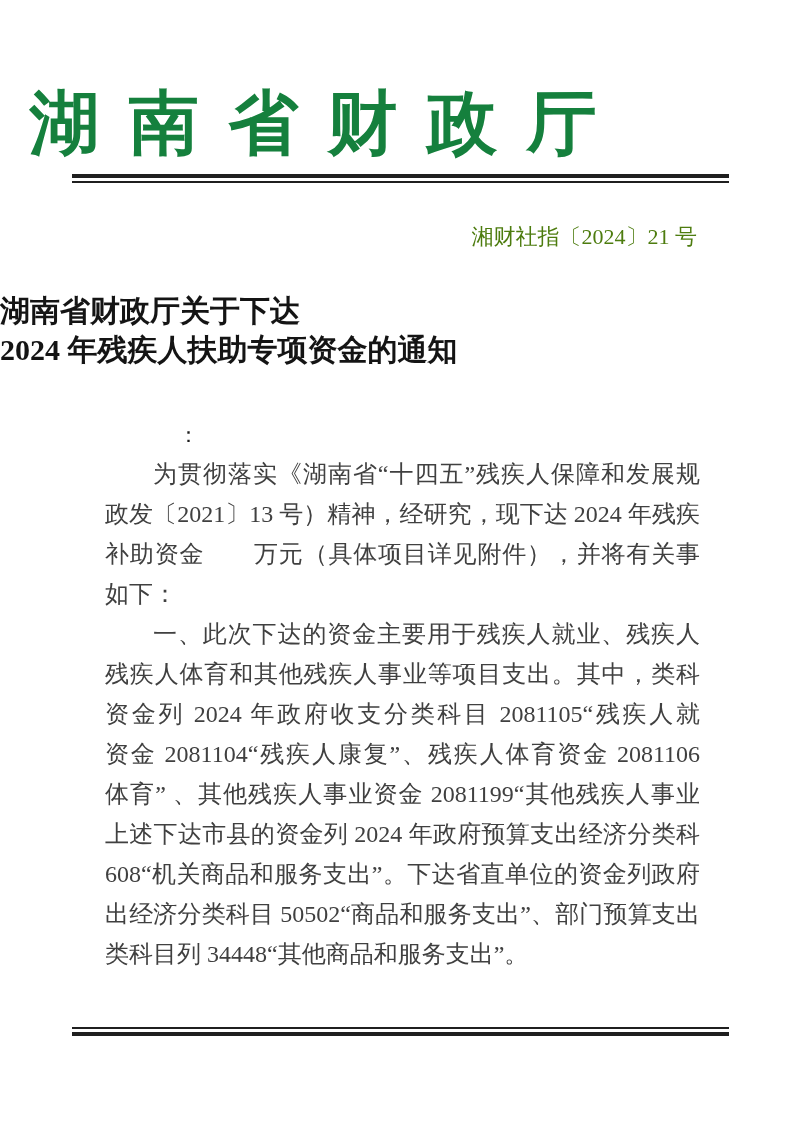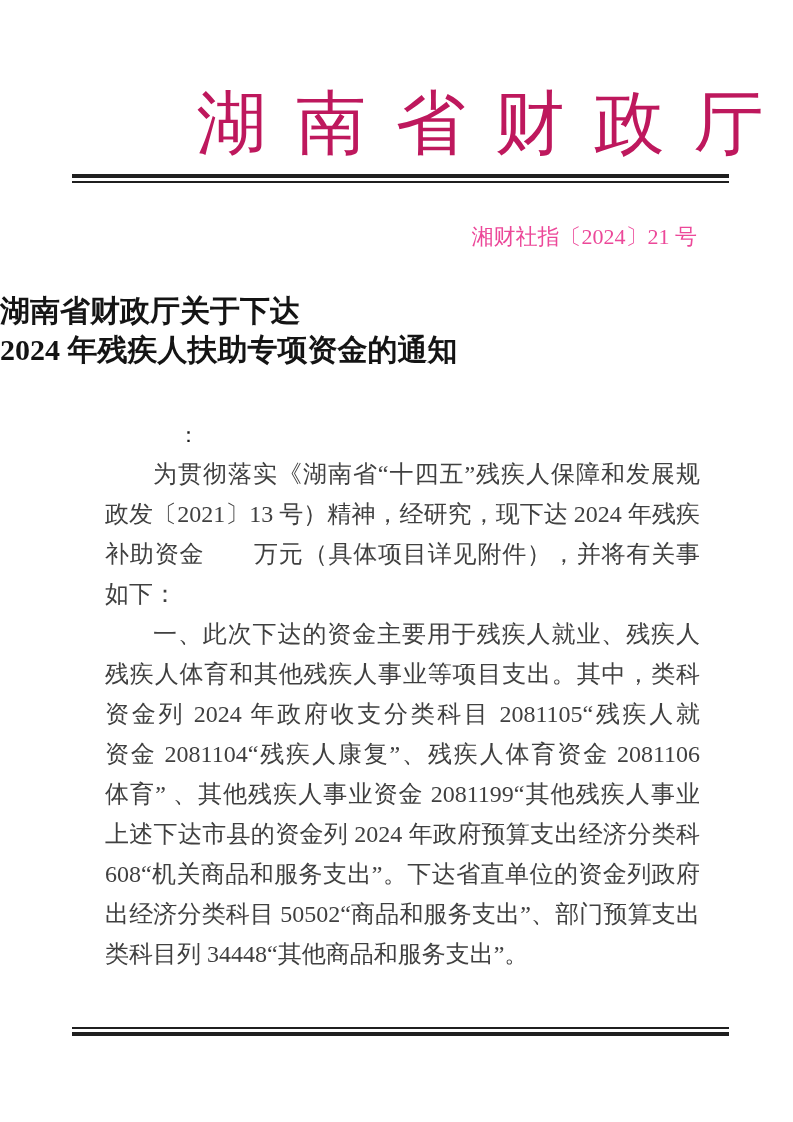--- a/index.html
+++ b/index.html
@@ -12,47 +12,47 @@
     position: relative;
     width: 793px; height: 1122px;
     background: #ffffff;
     color: #1c1c1c;
     overflow: hidden;
   }
   
   .letterhead {
     position: absolute;
     top: 80px; left: 0; width: 100%;
-    text-align: right;
+    text-align: left;
     font-size: 70px;
     line-height: 88px;
-    font-weight: 400;
+    font-weight: 700;
     letter-spacing: 0.42em;
     padding-left: 0.42em; 
-    color: #be185d;
+    color: #15803d;
     white-space: nowrap;
   }
   
   .rule { position: absolute; left: 72px; width: 657px; background: transparent; }
   .rule-top {
     top: 174px; height: 9px;
     border-top: 4px solid #1f1f1f;
     border-bottom: 2px solid #1f1f1f;
   }
   .rule-bottom {
     top: 1027px; height: 9px;
     border-top: 2px solid #1f1f1f;
     border-bottom: 4px solid #1f1f1f;
   }
   .doc-number {
     position: absolute;
     top: 222px; right: 96px;
     font-size: 22px;
     line-height: 30px;
-    color: #ec4899;
+    color: #4d7c0f;
     white-space: nowrap;
   }
   .doc-title {
     position: absolute;
     top: 291px; left: 0; width: 100%;
     text-align: left;
     font-size: 30px;
     line-height: 39px;
     font-weight: 700;
     color: #141414;

